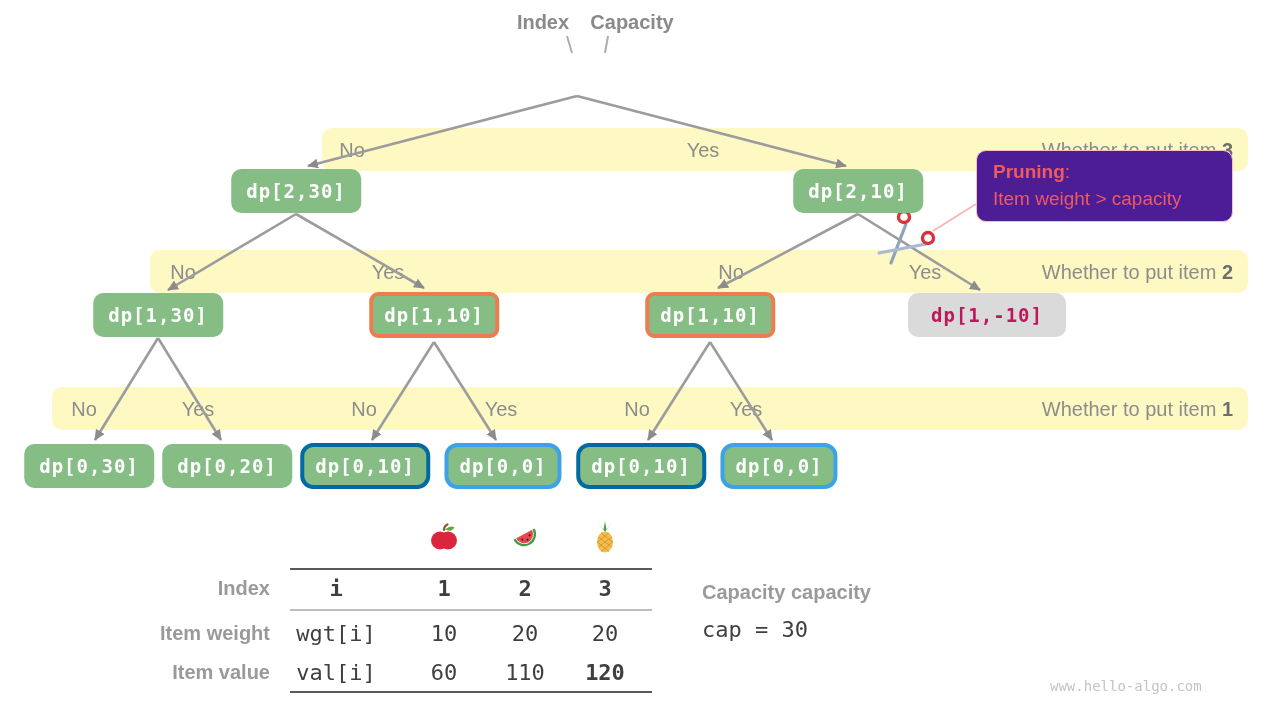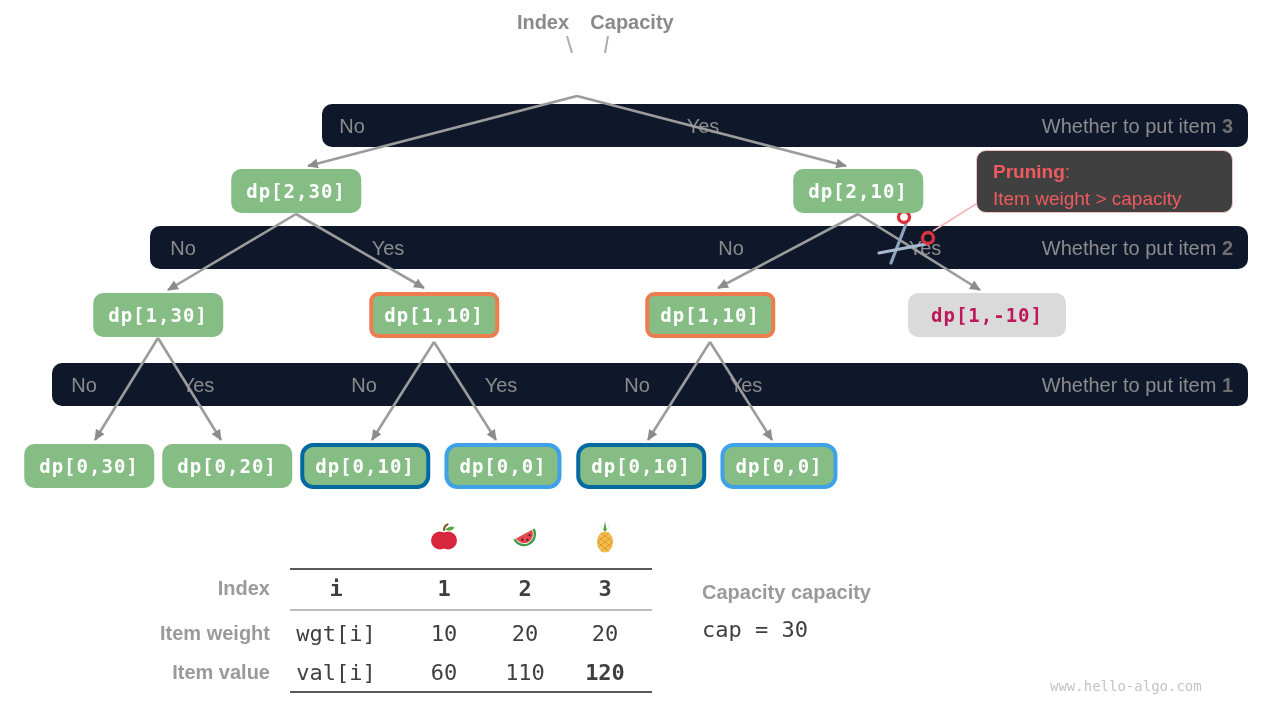--- a/index.html
+++ b/index.html
@@ -1,21 +1,21 @@
 <!DOCTYPE html>
 <html><head>
 <meta charset="utf-8">
 <style>
   html,body{margin:0;padding:0;background:#fff;}
   #diagram{position:relative;width:1280px;height:720px;background:#fff;overflow:hidden;
            font-family:"Liberation Sans",sans-serif;}
 
   
-  .band{position:absolute;background:#0f172a;border-radius:10px;z-index:1;
-        color:#8C8C8C;font-size:20px;}
+  .band{position:absolute;background:#fef9c3;border-radius:10px;z-index:1;
+        color:#8C8C8C;font-size:20px;margin-top:24px;}
   .band .lbl{position:absolute;top:50%;transform:translate(-50%,-50%);}
   .band .bq{position:absolute;top:50%;right:15px;transform:translateY(-50%);white-space:nowrap;}
   .band .bq b{color:#6E6E6E;}
 
   
   #edge-layer{position:absolute;left:0;top:0;z-index:2;}
 
   
   .node{position:absolute;transform:translate(-50%,-50%);z-index:3;
         background:#85BD85;color:#fff;white-space:nowrap;
@@ -24,22 +24,22 @@
   .node.orange{border:4px solid #ED7D4F;border-radius:9px;padding:7px 11px;}
   .node.purple{border:4px solid #0369a1;border-radius:13px;padding:7px 11px;}
   .node.blue{border:4px solid #3FA2E6;border-radius:13px;padding:7px 11px;}
   .node.gray{background:#DADADA;color:#be185d;padding:10px 23px;}
 
   
   .ptr{position:absolute;top:11px;transform:translateX(-50%);z-index:3;
        font-weight:bold;font-size:20px;color:#8A8A8A;}
 
   
-  .pruning{position:absolute;left:976px;top:150px;width:257px;height:63px;box-sizing:border-box;
-           background:#404040;border:1.5px solid #F6C0C0;border-radius:10px;z-index:4;
+  .pruning{position:absolute;left:976px;top:150px;width:257px;height:72px;box-sizing:border-box;
+           background:#4c1d95;border:1.5px solid #F6C0C0;border-radius:10px;z-index:4;
            padding:7px 0 0 16px;color:#EE5A5E;font-size:19px;line-height:27px;}
   .pruning .pt{font-weight:bold;}
 
   
   .hline{position:absolute;left:290px;width:362px;z-index:1;}
   .rowlab{position:absolute;right:1010px;transform:translateY(-50%);white-space:nowrap;
           font-weight:bold;font-size:20px;color:#9A9A9A;}
   .cell{position:absolute;transform:translate(-50%,-50%);white-space:nowrap;
         font-family:"DejaVu Sans Mono",monospace;font-size:22px;color:#3F3F3F;}
   .cell.hd{font-weight:bold;}

